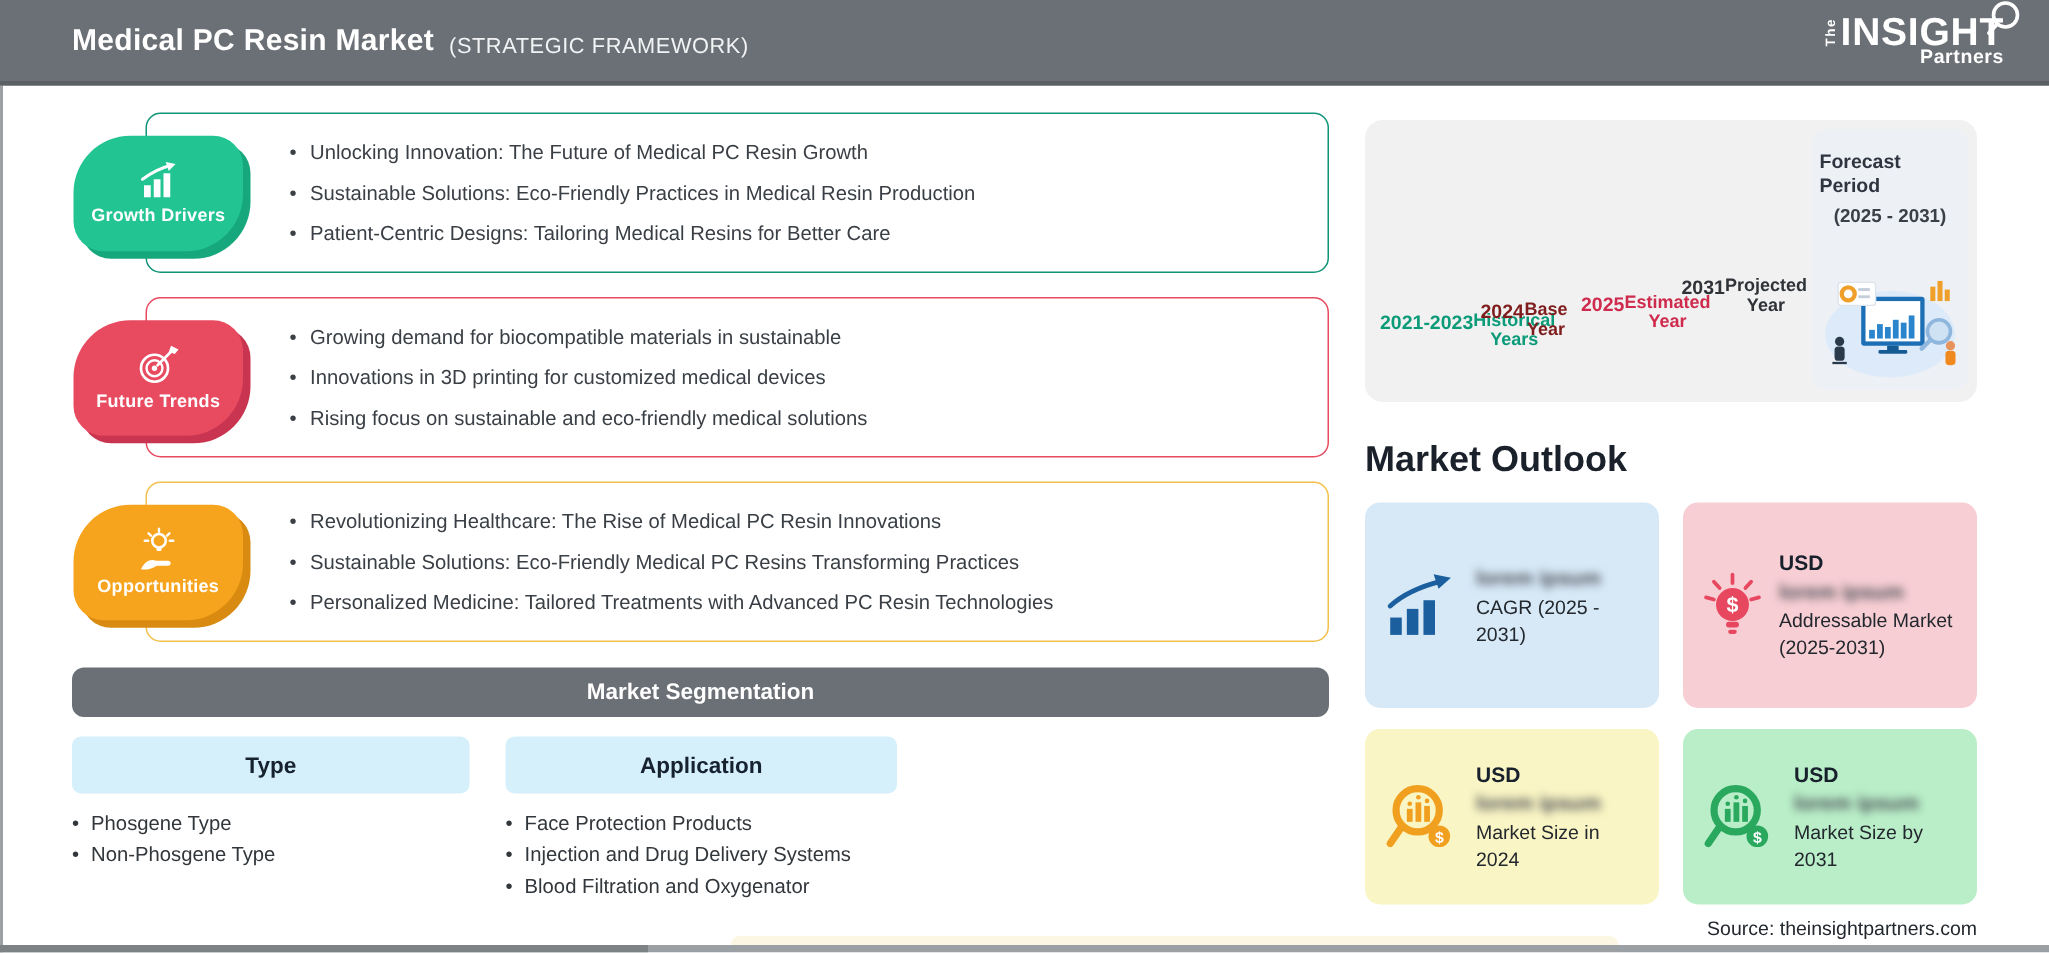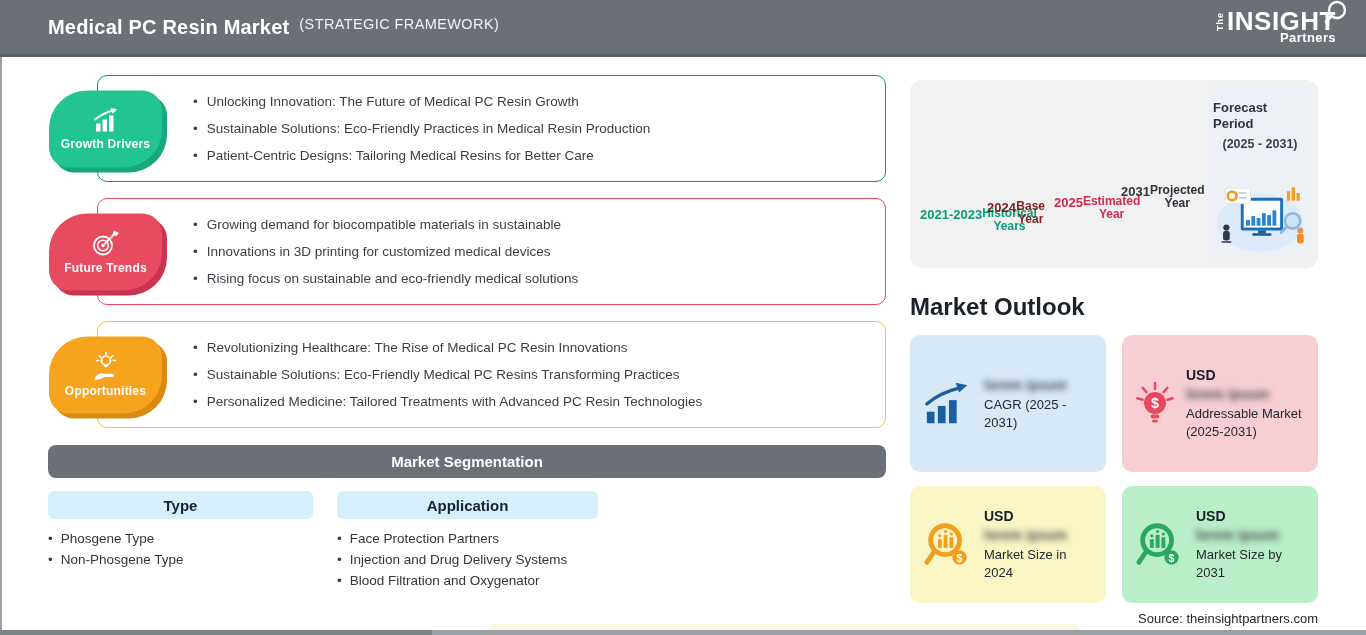--- a/index.html
+++ b/index.html
@@ -5,21 +5,21 @@
   html,body{margin:0;padding:0;}
   body{
     width:1366px;height:635px;position:relative;overflow:hidden;background:#ffffff;
     font-family:"Liberation Sans","DejaVu Sans",sans-serif;color:#2b3036;
   }
   
   .header{
     height:57px;background:#6b7076;border-bottom:3px solid #5b6065;
     display:flex;align-items:center;padding:0 30px 0 48px;box-sizing:border-box;
   }
-  .title-wrap{display:flex;align-items:flex-start;gap:10px;}
+  .title-wrap{display:flex;align-items:flex-end;gap:10px;}
   .page-title{color:#ffffff;font-size:20px;font-weight:bold;letter-spacing:.2px;}
   .page-subtitle{color:#f1f3f4;font-size:14.5px;letter-spacing:.4px;}
   .logo{margin-left:auto;display:flex;align-items:flex-start;gap:2px;color:#fff;}
   .logo-the{writing-mode:vertical-rl;transform:rotate(180deg);font-size:9px;font-weight:bold;letter-spacing:1px;margin-top:3px;}
   .logo-block{display:flex;flex-direction:column;align-items:flex-end;position:relative;}
   .logo-insight{font-size:26px;font-weight:bold;letter-spacing:.5px;line-height:24px;}
   .logo-partners{font-size:13px;font-weight:bold;margin-top:-3px;letter-spacing:.4px;}
   .logo-lens{position:absolute;right:-13px;top:-9px;}
   .left-edge{position:absolute;left:0;top:57px;bottom:0;width:2px;background:#686d72;opacity:.65;}
 
@@ -47,21 +47,21 @@
   .badge-opps{background:#f6a41d;box-shadow:5px 5px 0 #d88b10;}
 
   .seg-bar{
     margin-top:17px;width:838px;height:33px;background:#6b7076;border-radius:8px;
     display:flex;align-items:center;justify-content:center;color:#fff;font-weight:bold;font-size:15px;box-sizing:border-box;
   }
   .seg-cols{display:flex;gap:24px;margin-top:13px;}
   .seg-col-1{width:265px;}
   .seg-col-2{width:261px;}
   .seg-header{
-    height:28px;background:#d5f0fb;border-radius:6px;display:flex;align-items:center;justify-content:center;
+    height:38px;background:#d5f0fb;border-radius:6px;display:flex;align-items:center;justify-content:center;
     font-weight:bold;font-size:15px;color:#17222f;
   }
   .seg-list{margin-top:9px;}
   .seg-item{display:flex;gap:8px;font-size:13.5px;color:#32373c;line-height:21px;}
   .seg-item::before{content:"•";}
 
   
   .right-col{position:absolute;left:910px;top:80px;width:408px;}
   .timeline{
     width:408px;height:188px;background:#f1f1f2;border-radius:12px;box-sizing:border-box;
@@ -191,21 +191,21 @@
     <div class="seg-col-1">
       <div class="seg-header">Type</div>
       <div class="seg-list">
         <div class="seg-item">Phosgene Type</div>
         <div class="seg-item">Non-Phosgene Type</div>
       </div>
     </div>
     <div class="seg-col-2">
       <div class="seg-header">Application</div>
       <div class="seg-list">
-        <div class="seg-item">Face Protection Partners</div>
+        <div class="seg-item">Face Protection Products</div>
         <div class="seg-item">Injection and Drug Delivery Systems</div>
         <div class="seg-item">Blood Filtration and Oxygenator</div>
       </div>
     </div>
   </div>
 </div>
 
 <div class="right-col">
 
   <div class="timeline">

